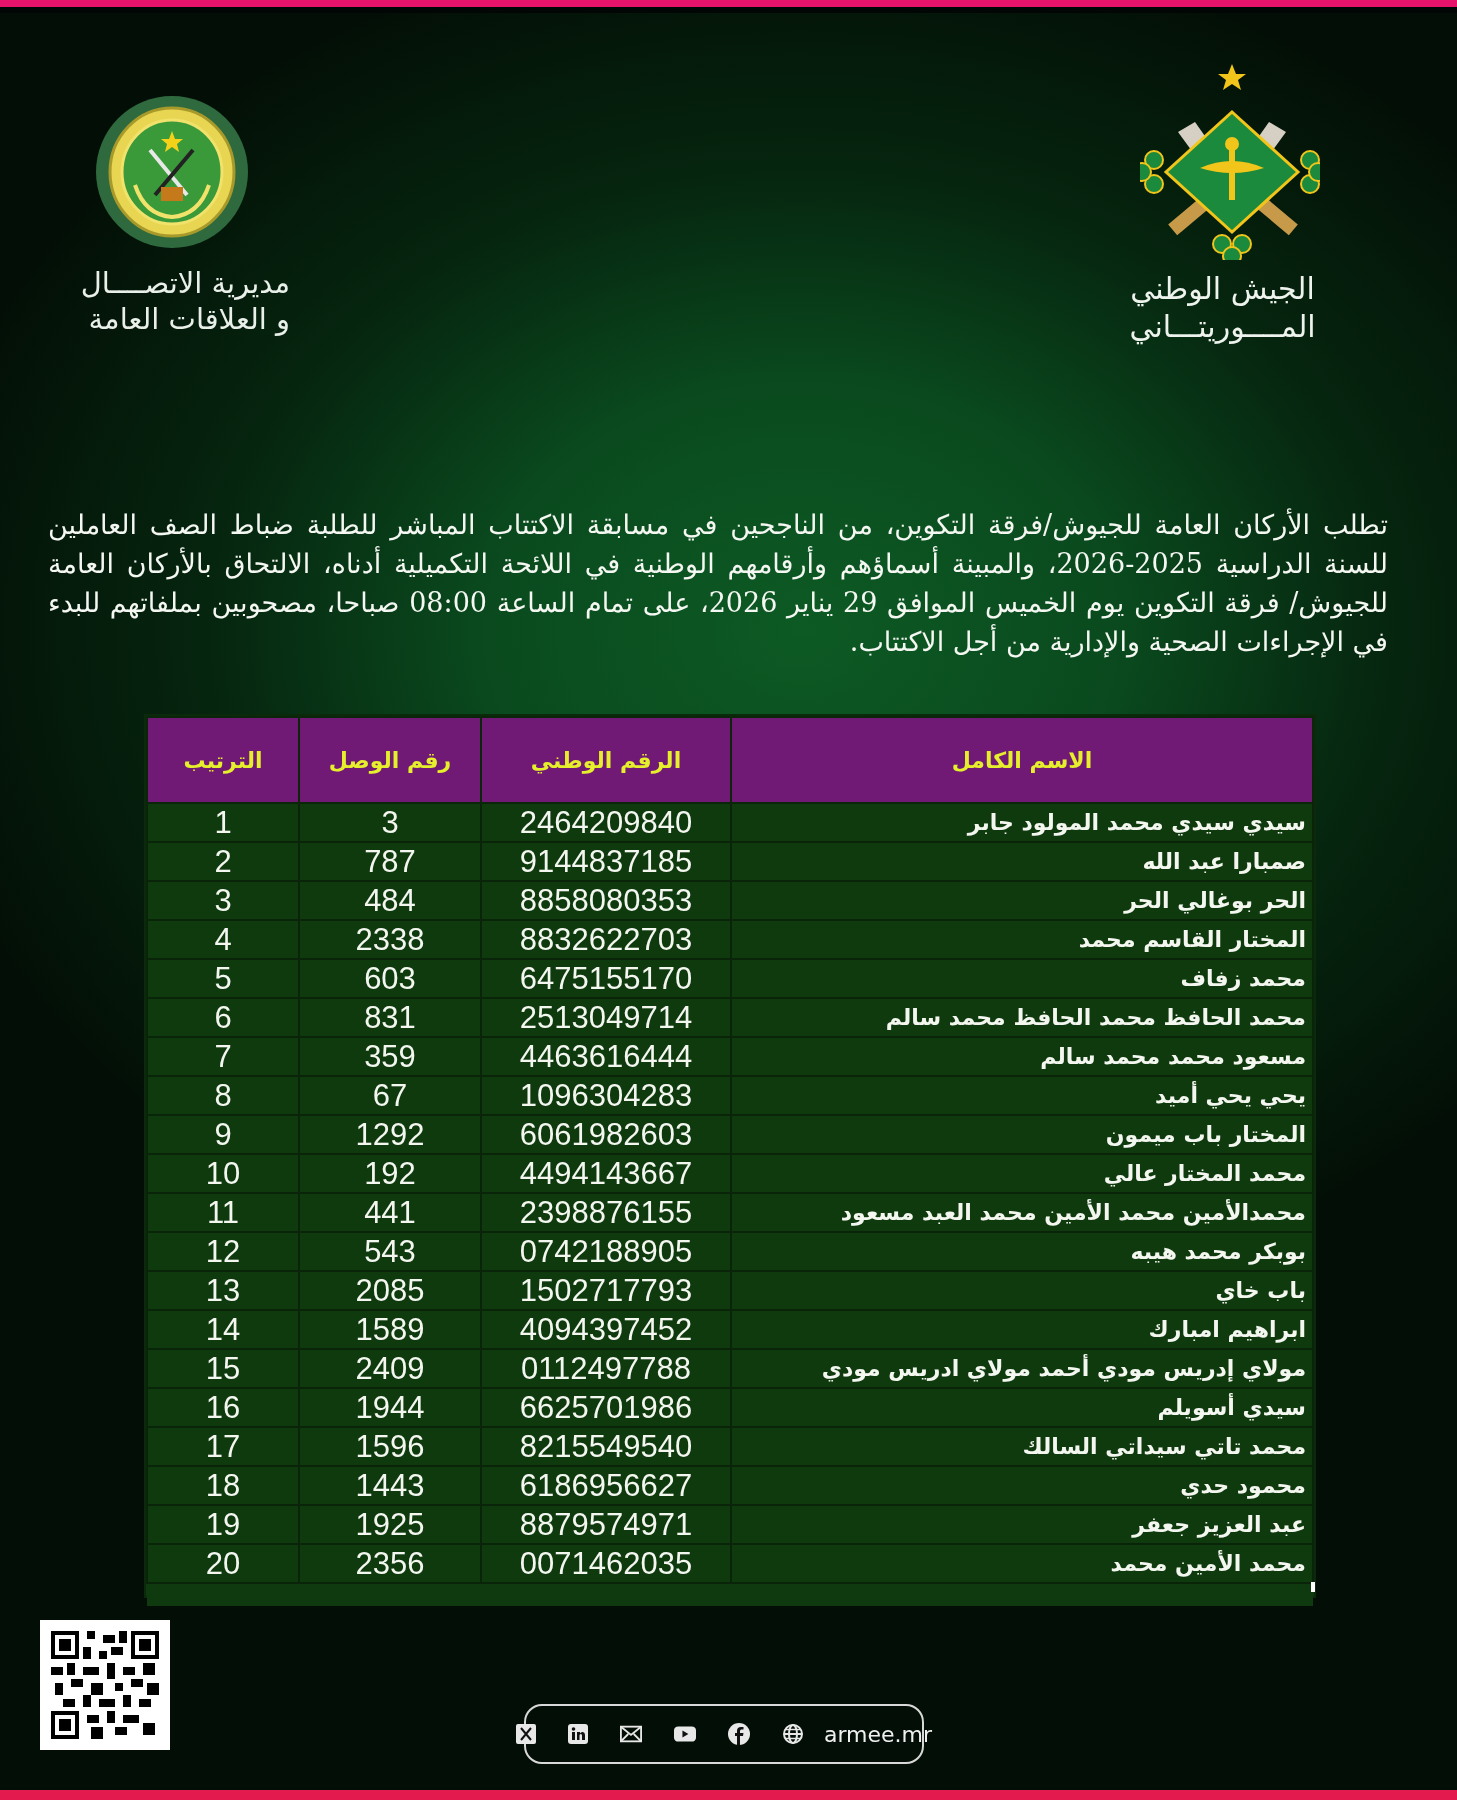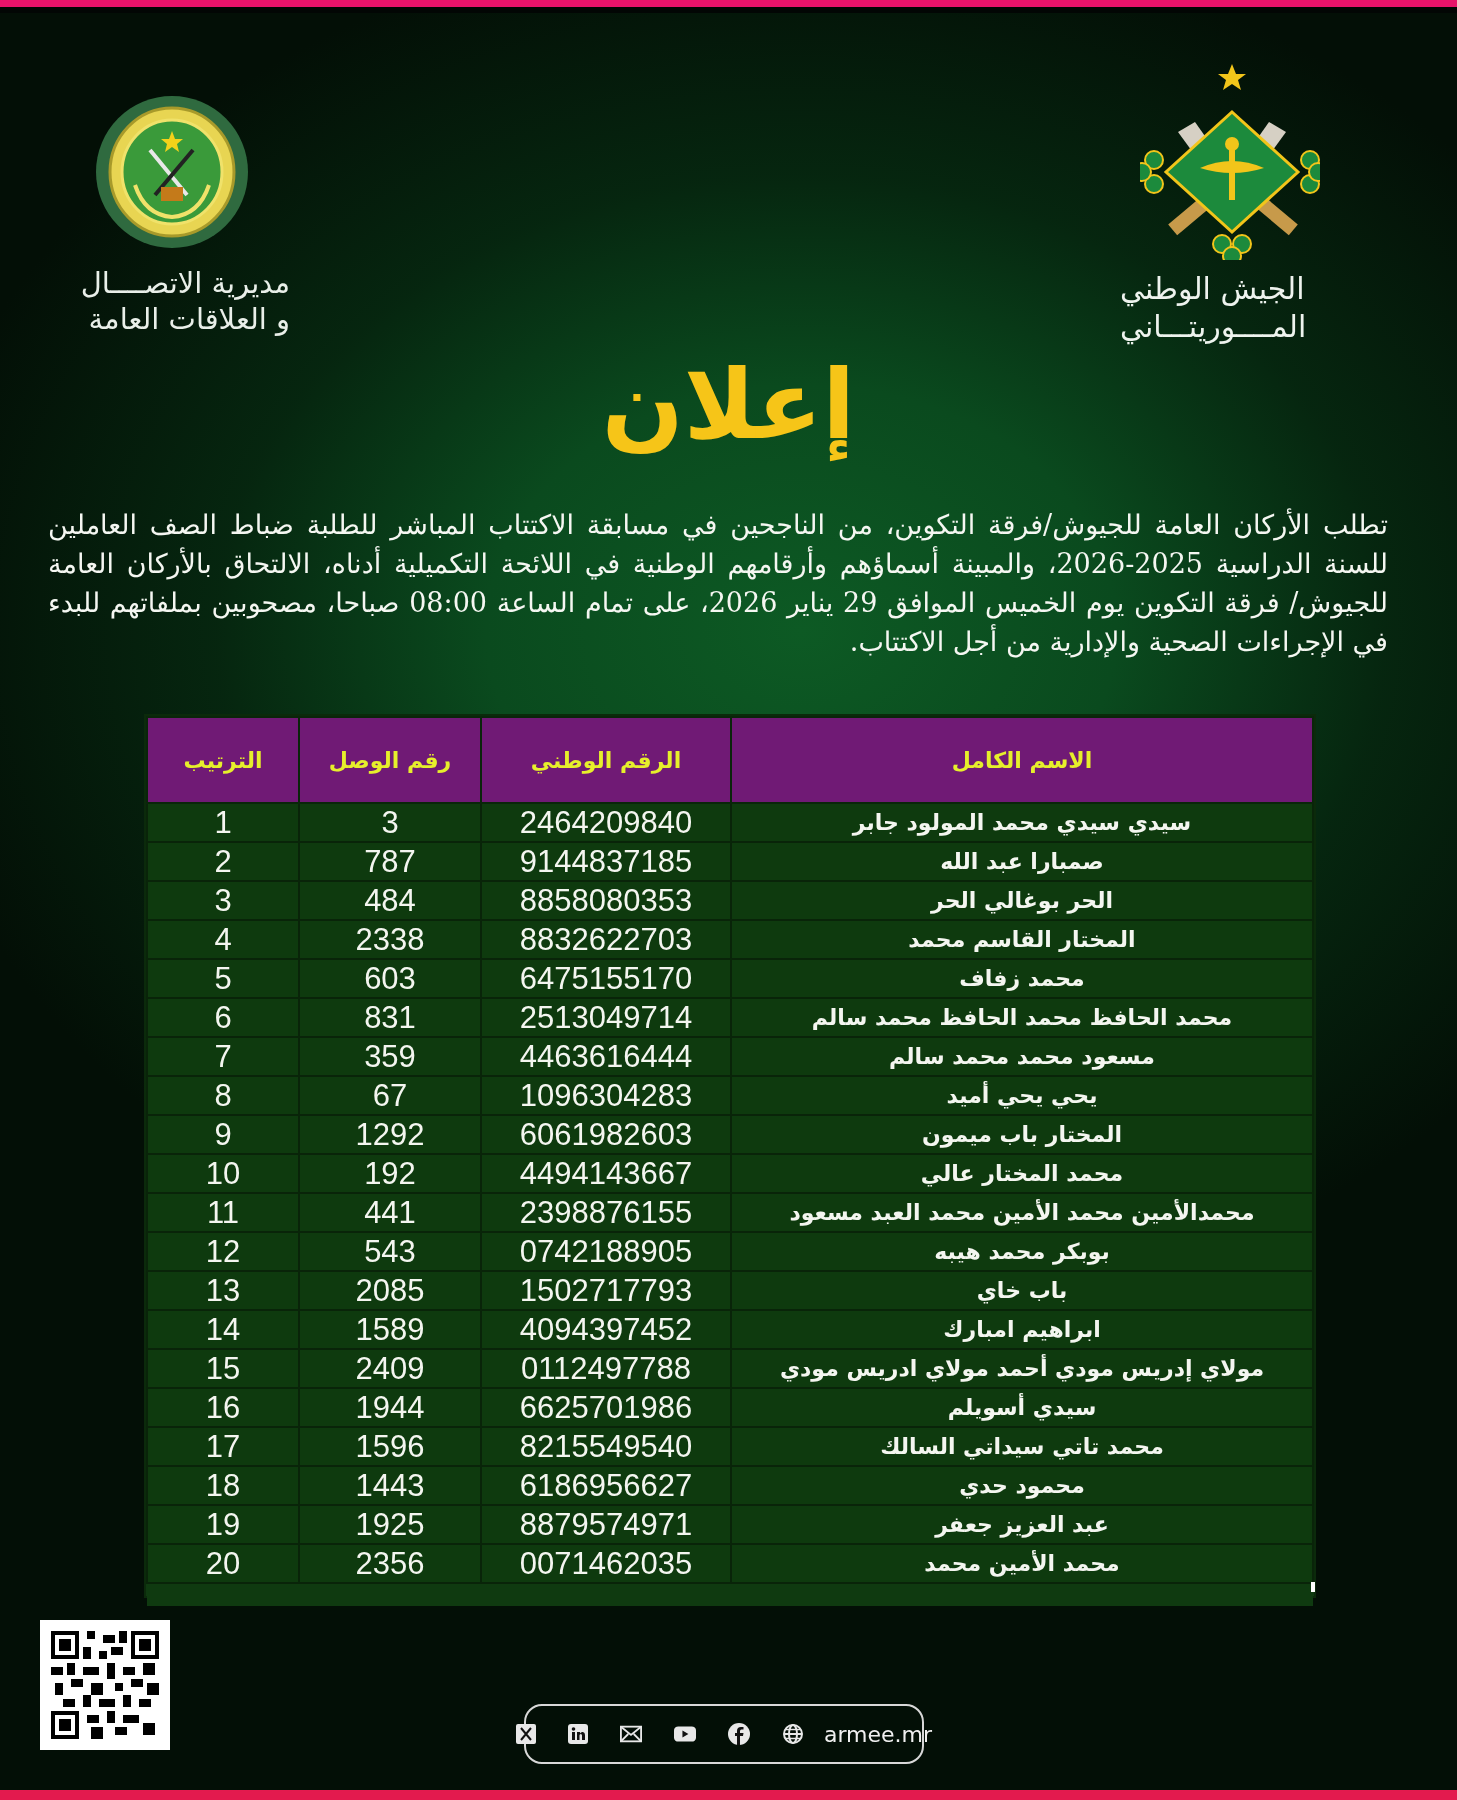--- a/index.html
+++ b/index.html
@@ -18,21 +18,21 @@
   .topline { position: absolute; left: 0; top: 7px; width: 1457px; height: 6px; background: #020604; }
   .bottombar { position: absolute; left: 0; bottom: 0; width: 1457px; height: 10px; background: #e31a4e; }
 
   
   .dir-logo { position: absolute; left: 95px; top: 95px; width: 155px; height: 155px; }
   .dir-title { position: absolute; left: 55px; top: 265px; width: 235px; direction: rtl;
     color: #e9efe9; font-size: 29px; line-height: 36px; font-family: "DejaVu Sans", sans-serif; }
 
   
   .army-logo { position: absolute; left: 1140px; top: 60px; width: 180px; height: 200px; }
-  .army-title { position: absolute; left: 1120px; top: 270px; width: 205px; text-align: left; direction: rtl;
+  .army-title { position: absolute; left: 1120px; top: 270px; width: 205px; text-align: center; direction: rtl;
     color: #eef3ee; font-size: 30px; line-height: 38px; }
 
   
   .headline { position: absolute; left: 0; top: 340px; width: 1457px; text-align: center; direction: rtl;
     color: #f6c518; font-size: 96px; font-weight: bold; line-height: 130px; font-family: "DejaVu Sans", sans-serif; }
 
   
   .intro { position: absolute; left: 48px; top: 505px; width: 1340px; direction: rtl; text-align: justify;
     text-align-last: right; color: #f5f7f2; font-size: 27px; line-height: 39px; font-family: "DejaVu Serif", serif; }
 
@@ -41,21 +41,21 @@
     background: #0f3a10; border: 2px solid #0b2a0b; }
   table.roster { border-collapse: collapse; width: 1166px; direction: rtl; table-layout: fixed; }
   table.roster th {
     background: #701a75; color: #e6ef2b; font-size: 22px; font-weight: bold; height: 82px;
     border: 2px solid #0a250a; font-family: "DejaVu Sans", sans-serif;
   }
   table.roster td {
     background: #0e3a0e; color: #f4f6f0; height: 37px; border: 2px solid #092409;
     font-family: "Liberation Sans", sans-serif; font-size: 31px; text-align: center; padding: 0 6px;
   }
-  table.roster td.name { font-size: 22px; font-family: "DejaVu Sans", sans-serif; font-weight: bold; }
+  table.roster td.name { text-align: right; font-size: 22px; font-family: "DejaVu Sans", sans-serif; font-weight: bold; }
   table.roster tr.spacer td { height: 22px; border: none; background: #0f3a10; }
   .col-name { width: 582px; } .col-nid { width: 250px; } .col-rec { width: 182px; } .col-rank { width: 152px; }
   .tiny-mark { position: absolute; left: 1311px; top: 1582px; width: 4px; height: 10px; background: #fff; }
 
   
   .qr { position: absolute; left: 40px; top: 1620px; width: 130px; height: 130px; background: #fff; }
   .qr svg { position: absolute; left: 11px; top: 11px; }
 
   
   .social { position: absolute; left: 524px; top: 1704px; width: 396px; height: 56px; border: 2px solid #d8d8d8;
@@ -112,21 +112,20 @@
           <circle cx="102" cy="184" r="9"></circle>
           <circle cx="92" cy="196" r="9"></circle>
       </g>
     </svg>
   </div>
   <div class="army-title">
     <div>الجيش الوطني</div>
     <div>المــــوريتـــاني</div>
   </div>
 
-  <div class="headline">إعلان</div>
 
   <div class="intro">تطلب الأركان العامة للجيوش/فرقة التكوين، من الناجحين في مسابقة الاكتتاب المباشر للطلبة ضباط الصف العاملين للسنة الدراسية 2025-2026، والمبينة أسماؤهم وأرقامهم الوطنية في اللائحة التكميلية أدناه، الالتحاق بالأركان العامة للجيوش/ فرقة التكوين يوم الخميس الموافق 29 يناير 2026، على تمام الساعة 08:00 صباحا، مصحوبين بملفاتهم للبدء في الإجراءات الصحية والإدارية من أجل الاكتتاب.</div>
 
   <div class="table-wrap">
     <table class="roster">
       <colgroup>
         <col class="col-name">
           <col class="col-nid">
           <col class="col-rec">
           <col class="col-rank">

